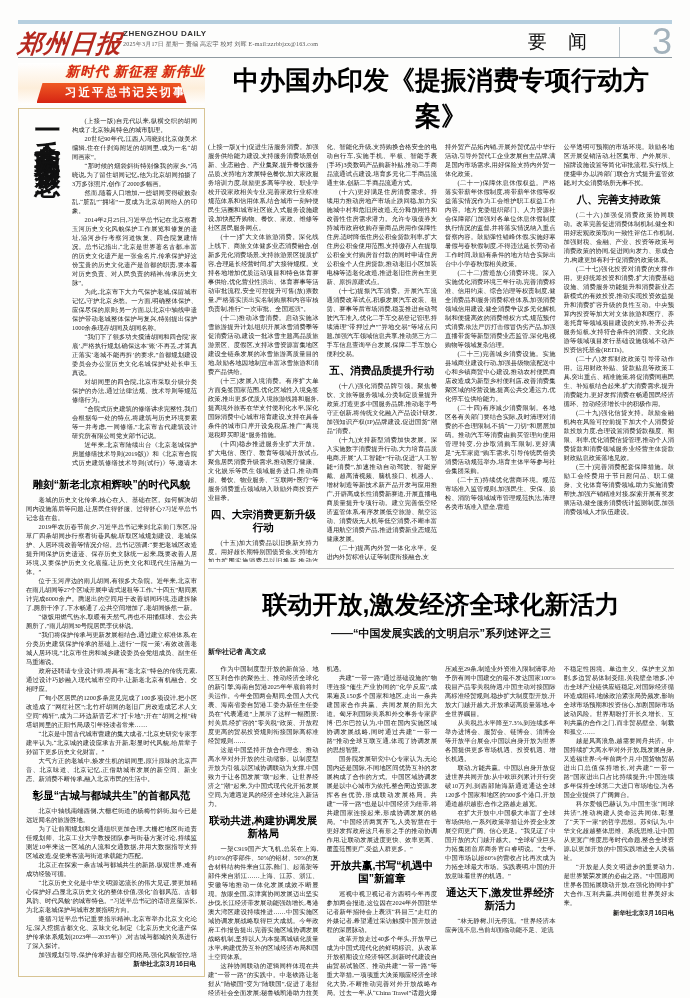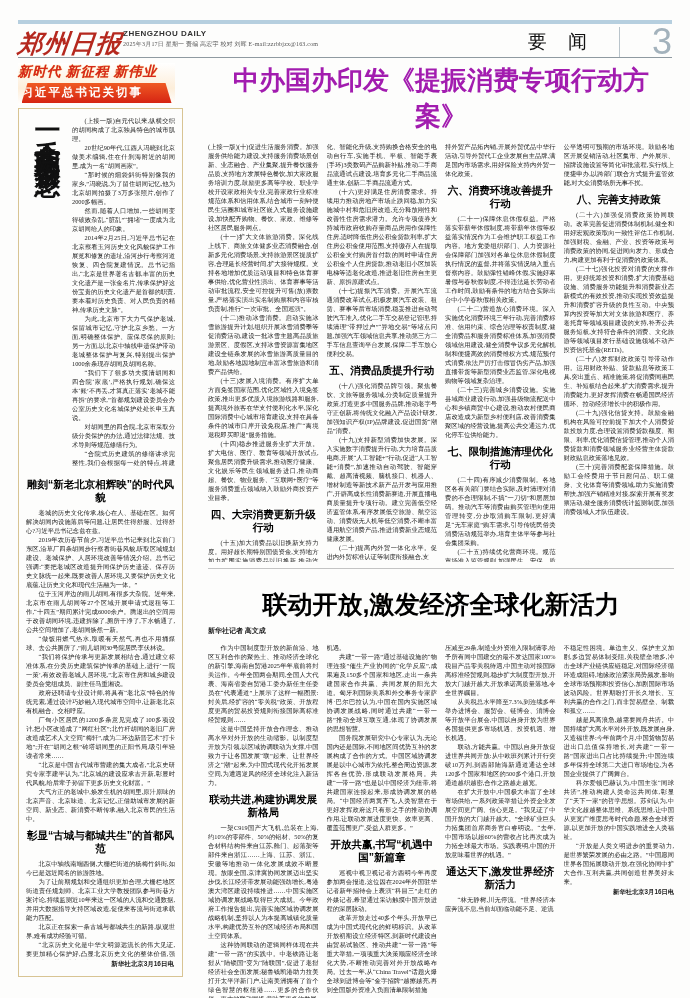--- a/index.html
+++ b/index.html
@@ -11,47 +11,47 @@
   .logo{position:absolute;left:0;top:1px;font-size:25px;font-weight:900;font-style:italic;
         color:#b5281e;transform:skewX(-6deg);letter-spacing:1px;font-family:"Liberation Serif",serif;}
   .mh-mid{position:absolute;left:105px;top:3px;}
   .logo-en{font-family:"Liberation Sans",sans-serif;font-weight:700;font-size:8px;letter-spacing:.5px;color:#333;}
   .dateline{font-size:6px;color:#555;margin-top:2px;letter-spacing:.2px;}
   .mh-right{position:absolute;right:0;top:0;height:31px;display:flex;align-items:center;gap:24px;}
   .section-title{font-size:19px;letter-spacing:8px;color:#111;font-family:"Liberation Sans",sans-serif;}
   .vdiv{width:1px;height:30px;background:#b9c4cb;margin:0 8px 0 0;}
   .pageno{font-size:36px;color:#a3b2bc;font-family:"Liberation Sans",sans-serif;line-height:30px;}
   
-  .banner{position:absolute;left:18px;top:63px;width:157px;height:42px;text-align:left;
+  .banner{position:absolute;left:18px;top:63px;width:187px;height:42px;text-align:right;
           background:linear-gradient(180deg,#fff 0%,#fdeeda 60%,#fff 100%);}
   .banner-l1{color:#d6281c;font-weight:900;font-style:italic;font-size:13.5px;letter-spacing:1px;
              font-family:"Liberation Serif",serif;text-shadow:0 0 1px #f2b03c;}
   .banner-ribbon{margin:2px auto 16px;width:150px;background:linear-gradient(180deg,#ef5a23,#d62413);
              color:#fff;font-weight:700;font-size:11.5px;letter-spacing:2px;padding:2px 0 3px;
              clip-path:polygon(4% 0,96% 0,100% 100%,0 100%);font-family:"Liberation Sans",sans-serif;}
-  .leftbox{position:absolute;left:18px;top:108px;width:165px;height:869px;border:1px solid #d8c493;
+  .leftbox{position:absolute;left:18px;top:108px;width:187px;height:869px;border:1px solid #d8c493;
            box-sizing:border-box;padding:7px;overflow:hidden;}
   .intro-row{display:flex;}
   .vtitle{writing-mode:vertical-rl;text-orientation:upright;font-size:26px;font-weight:700;
           width:42px;height:352px;letter-spacing:3px;line-height:40px;color:#111;
           font-family:"Liberation Sans",sans-serif;flex:none;}
   .intro-text{flex:1;height:352px;overflow:hidden;margin-left:4px;}
   .left-rest{margin-top:4px;height:488px;overflow:hidden;}
   .left-end{position:absolute;right:8px;bottom:7px;background:#fdfdfc;padding-left:10px;
             font-weight:700;font-size:6.5px;font-family:"Liberation Sans",sans-serif;}
   
   .para{font-size:6.3px;line-height:9px;text-align:justify;text-indent:2em;margin:0;color:#222;}
   .para.cont{text-indent:0;}
   .subhead{font-family:"Liberation Sans",sans-serif;font-weight:700;font-size:10.5px;
            text-align:center;margin:6px 0 4px;line-height:13px;color:#000;}
   .endline{font-weight:700;font-size:6.3px;text-align:right;font-family:"Liberation Sans",sans-serif;margin-top:2px;}
   
   .rightcol{position:absolute;left:208px;top:62px;width:466px;}
   .headline1{font-family:"Liberation Sans",sans-serif;font-weight:900;font-size:26px;
-             text-align:center;letter-spacing:0px;line-height:36px;color:#a21caf;}
+             text-align:center;letter-spacing:0px;line-height:36px;color:#000000;}
   .cols{display:flex;gap:8px;margin-top:8px;}
   .col{flex:1;overflow:hidden;}
   .cols.top .col{height:420px;}
   .art-divider{border-top:1px solid #c4c4c4;margin-top:6px;}
   .headline2{font-family:"Liberation Sans",sans-serif;font-weight:900;font-size:25px;
              text-align:center;margin-top:19px;line-height:32px;color:#000;}
   .subtitle2{font-family:"Liberation Sans",sans-serif;font-weight:700;font-size:11px;
              text-align:center;margin-top:6px;color:#111;}
   .byline2{font-size:7px;font-weight:700;margin-top:6px;color:#222;}
   .cols.bottom{margin-top:7px;}
@@ -138,44 +138,43 @@
             <div class="para cont">化、智能化升级,支持购换合格安全的电动自行车,实施手机、平板、智能手表(手环)3类数码产品购新补贴,推动二手商品流通试点建设,培育多元化二手商品流通主体,创新二手商品流通方式。</div>
             <div class="para">(十六)更好满足住房消费需求。持续用力推动房地产市场止跌回稳,加力实施城中村和危旧房改造,充分释放刚性和改善性住房需求潜力。允许专项债券支持城市政府收购存量商品房用作保障性住房,适时降低住房公积金贷款利率,扩大住房公积金使用范围,支持缴存人在提取公积金支付购房首付款的同时申请住房公积金个人住房贷款,推动老旧小区加装电梯等适老化改造,推进老旧住房自主更新、原拆原建试点。</div>
             <div class="para">(十七)提振汽车消费。开展汽车流通消费改革试点,积极发展汽车改装、租赁、赛事等后市场消费,稳妥推进自动驾驶汽车准入,优化二手车交易登记管理,持续清理“带押过户”“异地交易”等堵点问题,加强汽车领域信息共享,推动第三方二手车信息查询平台发展,保障二手车放心便利交易。</div>
             <div class="subhead">五、消费品质提升行动</div>
             <div class="para">(十八)强化消费品牌引领。聚焦餐饮、文旅等服务领域,分类制定质量提升政策,打造更多中国服务品牌,推动老字号守正创新,将传统文化融入产品设计研发,加强知识产权(IP)品牌建设,促进国货“潮品”消费。</div>
             <div class="para">(十九)支持新型消费加快发展。深入实施数字消费提升行动,大力培育品质电商,开展“人工智能+”行动,促进“人工智能+消费”,加速推动自动驾驶、智能穿戴、超高清视频、脑机接口、机器人、增材制造等新技术新产品开发与应用推广,开辟高成长性消费新赛道,开展直播电商质量提升专项行动。建立完善低空经济监管体系,有序发展低空旅游、航空运动、消费级无人机等低空消费,不断丰富通用航空消费产品,推进消费新业态规范健康发展。</div>
             <div class="para">(二十)提高内外贸一体化水平。促进内外贸标准认证等制度衔接融合,支</div>
           </div>
         <div class="col">
             <div class="para cont">持外贸产品拓内销,开展外贸优品中华行活动,引导外贸代工企业发展自主品牌,满足国内市场需求,用好保险支持内外贸一体化政策。</div>
-            <div class="subhead">六、消费环境改善提升行动</div>
             <div class="para">(二十一)保障休息休假权益。严格落实带薪年休假制度,将带薪年休假等权益落实情况作为工会维护职工权益工作内容。地方党委组织部门、人力资源社会保障部门加强对各单位休息休假制度执行情况的监督,并将落实情况纳入重点督察内容。鼓励弹性错峰休假,实施好寒暑假与春秋假制度,不得违法延长劳动者工作时间,鼓励有条件的地方结合实际出台中小学春秋假相关政策。</div>
             <div class="para">(二十二)营造放心消费环境。深入实施优化消费环境三年行动,完善消费标准、信用约束、综合治理等权责制度,健全消费品和服务消费标准体系,加强消费领域信用建设,健全消费争议多元化解机制和便捷高效的消费维权方式,规范预付式消费,依法严厉打击假冒伪劣产品,加强直播带货等新型消费业态监管,深化电视购物等领域复杂治理。</div>
             <div class="para">(二十三)完善城乡消费设施。实施县域商业建设行动,加强县级物流配送中心和乡镇商贸中心建设,推动农村便民商店改造成为新型乡村便利店,改善消费集聚区域的经营设施,提高公共交通运力,优化停车位供给能力。</div>
-            <div class="subhead">七、限制措施清理优化行动</div>
             <div class="para">(二十四)有序减少消费限制。各地区各有关部门要结合实际,及时清理对消费的不合理限制,不搞“一刀切”和层层加码。推动汽车等消费由购买管理向使用管理转变,分步取消购车限制,更好满足“无车家庭”购车需求,引导传统民俗类消费活动规范举办,培育主体平等参与社会集团采购。</div>
             <div class="para">(二十五)持续优化营商环境。规范市场准入监管规则,加强民生、安保、质检、消防等领域城市管理规范执法,清理各类市场准入壁垒,营造</div>
           </div>
         <div class="col">
             <div class="para cont">公平透明可预期的市场环境。鼓励各地区开展促销活动,社区集市、户外展示、招牌设施设置等简化审批流程,实行线上便捷申办,以跨部门联合方式提升监管效能,对大众消费场所无事不扰。</div>
             <div class="subhead">八、完善支持政策</div>
             <div class="para">(二十六)加强促消费政策协同联动。改革完善促进消费体制机制,健全和用好宏观政策取向一致性评估工作机制,加强财税、金融、产业、投资等政策与消费政策的协同,促进同向发力、形成合力,构建更加有利于促消费的政策体系。</div>
             <div class="para">(二十七)强化投资对消费的支撑作用。更好统筹投资和消费,扩大消费基础设施、消费服务功能提升和消费新业态新模式的有效投资,推动实现投资效益提升和消费扩容升级的良性互动。中央预算内投资等加大对文体旅游和医疗、养老托育等领域项目建设的支持,补齐公共服务短板,支持符合条件的消费、文化旅游等领域项目发行基础设施领域不动产投资信托基金(REITs)。</div>
             <div class="para">(二十八)发挥财政政策引导带动作用。运用财政补贴、贷款贴息等政策工具,突出重点、精准施策,将促消费同惠民生、补短板结合起来,扩大消费需求,提升消费能力,更好发挥消费在畅通国民经济循环、拉动经济增长中的积极作用。</div>
             <div class="para">(二十九)强化信贷支持。鼓励金融机构在风险可控前提下加大个人消费贷款投放力度,合理设置消费贷款额度、期限、利率,优化消费信贷管理,推动个人消费贷款和消费领域服务业经营主体贷款财政贴息政策落地见效。</div>
             <div class="para">(三十)完善消费配套保障措施。鼓励工会经费用于节日慰问品、职工健身、文化体育等消费领域,助力实施消费帮扶,加强产销精准对接,探索开展有奖发票活动,健全服务消费统计监测制度,加强消费领域人才队伍建设。</div>
           </div>
       </div>
     </div>
 
     <div class="art-divider"></div>
 
     <div>
       <div class="headline2">联动开放,激发经济全球化新活力</div>
+      <div class="subtitle2">——“中国发展实践的文明启示”系列述评之三</div>
       <div class="byline2">新华社记者 高文成</div>
       <div class="cols bottom">
         <div class="col">
             <div class="para">作为中国制度型开放的新前沿、地区互利合作的聚热土、推动经济全球化的新引擎,海南自贸港2025年年底前将封关运作。今年全国两会期间,全国人大代表、海南省委自贸港工委办新任主任委员在“代表通道”上展示了这样一幅图景:封关后,经扩容的“零关税”政策、开放程度更高的贸易投资规则衔接国际高标准经贸规则……</div>
             <div class="para">这是中国坚持开放合作理念、推动高水平对外开放的生动缩影。以制度型开放为引领,以区域协调联动为支撑,中国致力于让各国发展“联”起来、让世界经济之“潮”起来,为中国式现代化开拓发展空间,为遭遇逆风的经济全球化注入新活力。</div>
             <div class="subhead">联动共进,构建协调发展新格局</div>
             <div class="para">一架C919国产大飞机,总装在上海,约10%的零部件、50%的铝材、50%的复合材料结构件来自江苏,舱门、起落架等部件来自浙江……上海、江苏、浙江、安徽等地推动一体化发展成效不断显现。放眼全国,京津冀协同发展迈出坚实步伐,长江经济带发展动能强劲增长,粤港澳大湾区建设持续推进……中国实施区域协调发展战略取得巨大成就。今年政府工作报告提出,完善实施区域协调发展战略机制,坚持以人为本提高城镇化质量水平,构建优势互补的区域经济布局和国土空间体系。</div>
             <div class="para">这种协同联动的逻辑同样体现在共建“一带一路”的实践中。中老铁路让老挝从“陆锁国”变为“陆联国”,促进了老挝经济社会全面发展;秘鲁钱凯港助力拉美打开太平洋新门户,让南美洲拥有了首个绿色智慧的枢纽港……更多的合作伙伴、更大的联动网络,意味着更多的发展</div>
           </div>
         <div class="col">

